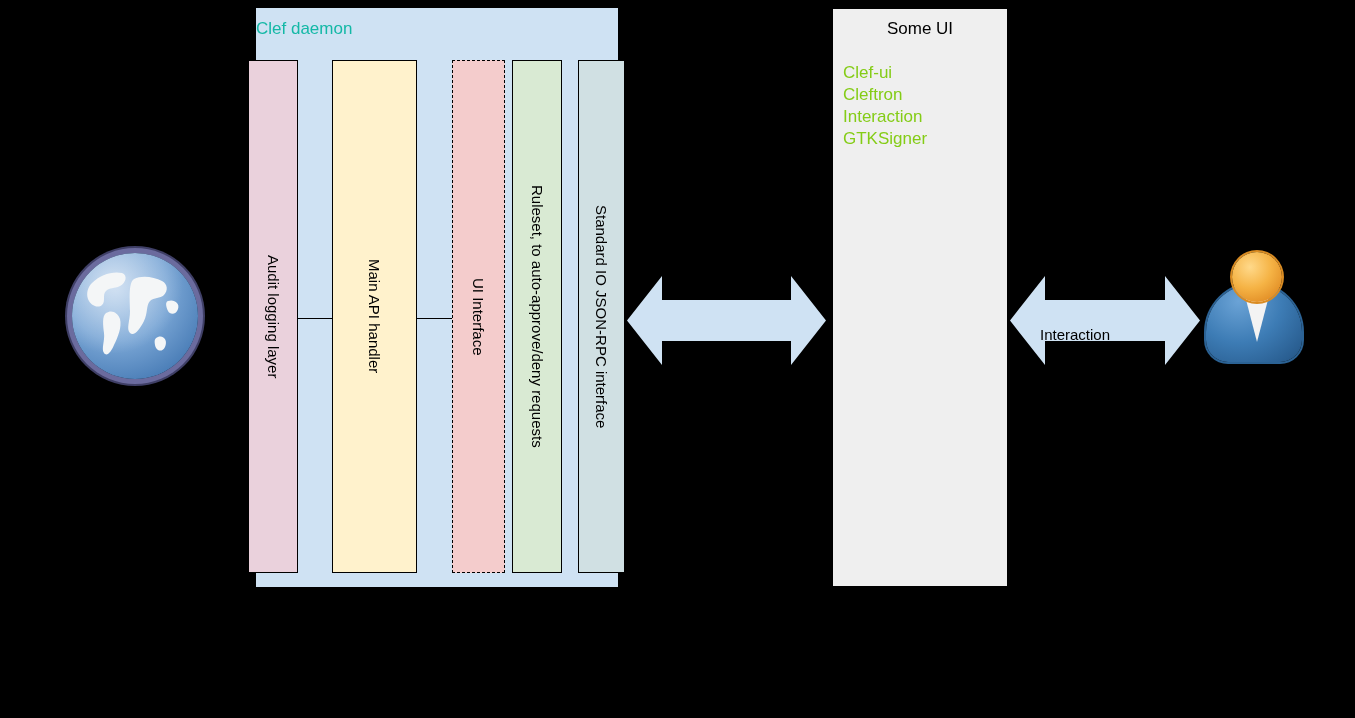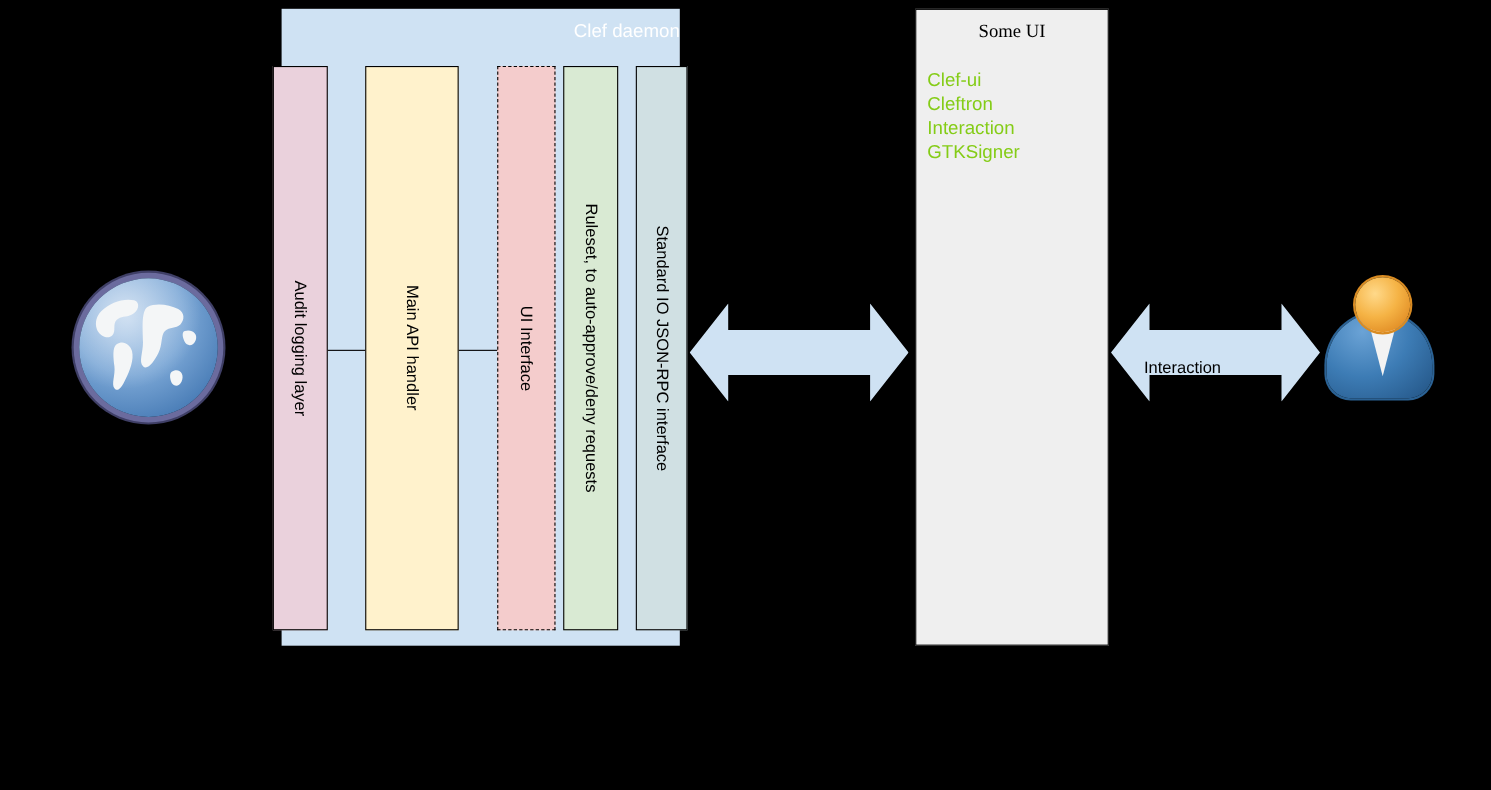--- a/index.html
+++ b/index.html
@@ -15,23 +15,23 @@
   .daemon-box {
     position: absolute;
     left: 256px; top: 8px;
     width: 362px; height: 579px;
     background: #cfe2f3;
   }
   .daemon-title {
     position: absolute;
     left: 256px; top: 18px;
     width: 362px;
-    text-align: right;
+    text-align: left;
     font-size: 17px;
-    color: #ffffff;
+    color: #14b8a6;
     line-height: 22px;
   }
 
   
   .col {
     position: absolute;
     top: 60px; height: 513px;
     border: 1px solid #000;
     display: flex;
     align-items: center;
@@ -72,21 +72,20 @@
     border: 1px solid #000;
   }
   .ui-title {
     position: absolute;
     left: 832px; top: 18px;
     width: 176px;
     text-align: center;
     font-size: 17px;
     color: #000;
     line-height: 22px;
-    font-family: Liberation Serif, serif;
   }
   .ui-list {
     position: absolute;
     left: 843px; top: 62px;
     font-size: 17px;
     line-height: 22px;
     color: #84cc16;
   }
 
   

